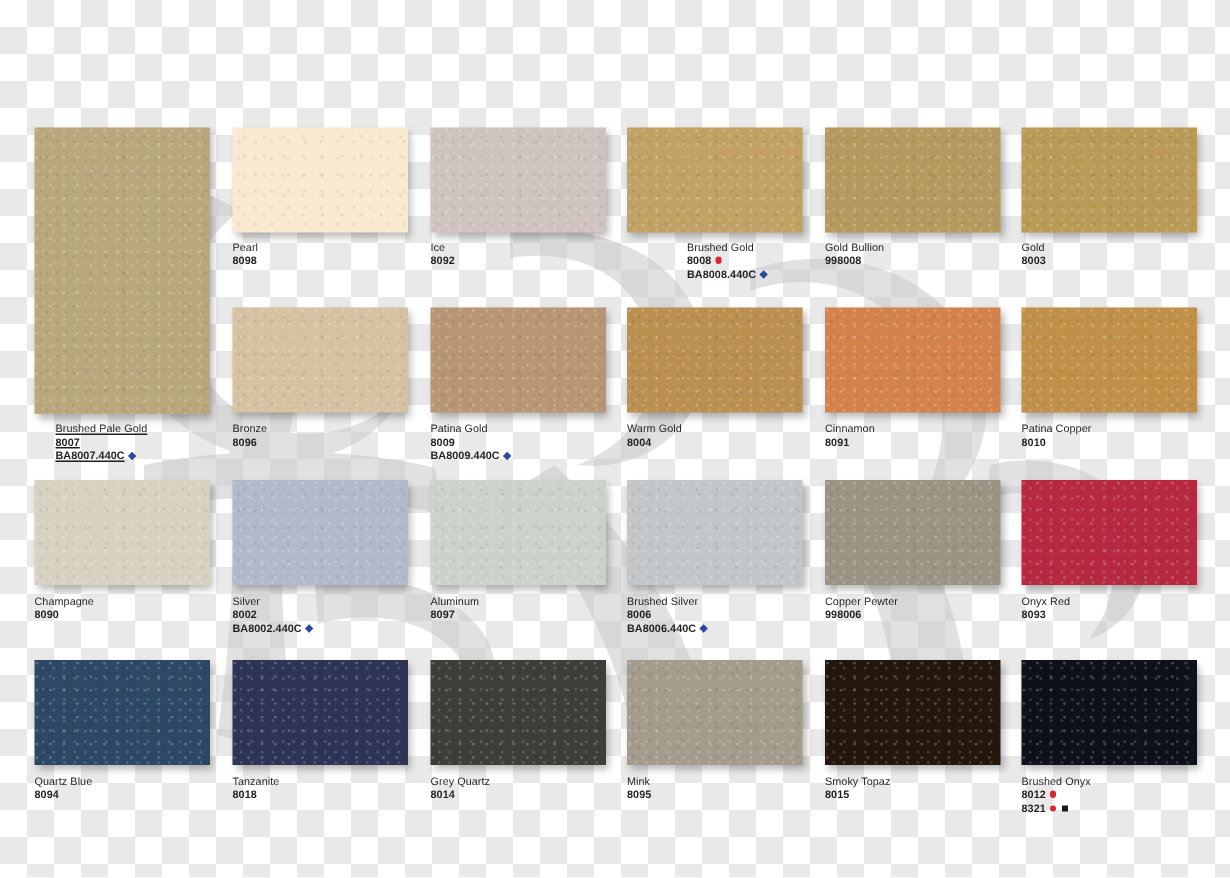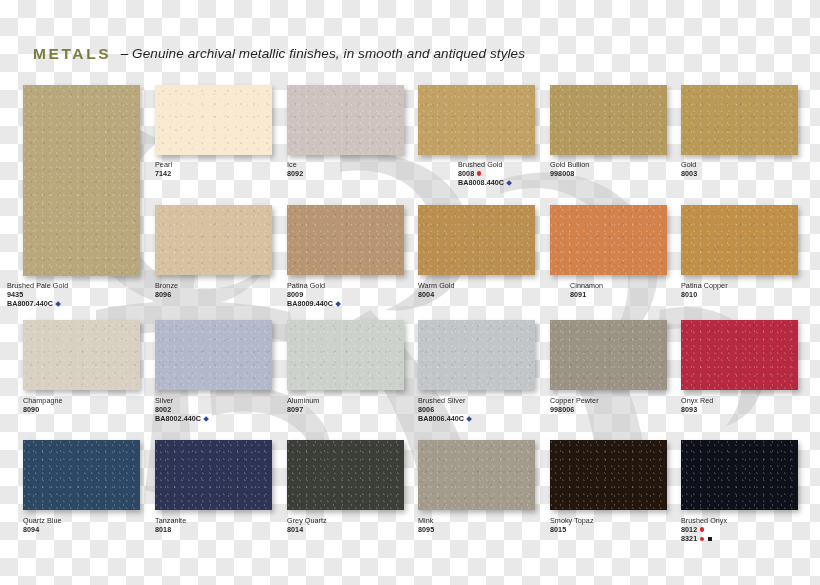--- a/index.html
+++ b/index.html
@@ -107,40 +107,36 @@
     <path d="M370 250 C 420 300, 455 350, 470 410 C 455 418, 438 422, 420 420 C 406 364, 378 312, 340 268 Z"></path>
     <path d="M500 120 C 560 100, 625 120, 650 175 C 670 220, 650 275, 600 295 C 630 260, 636 215, 618 180 C 594 134, 545 118, 500 134 Z"></path>
     <path d="M560 295 C 590 340, 600 390, 595 435 C 612 438, 630 436, 645 430 C 648 380, 634 328, 604 286 Z"></path>
     <path d="M660 250 C 700 240, 745 255, 760 290 C 772 320, 758 356, 726 366 C 746 340, 746 312, 730 292 C 712 270, 684 264, 658 272 Z"></path>
     <path d="M210 330 C 250 320, 300 330, 322 362 C 338 386, 330 416, 304 428 C 318 404, 314 382, 296 368 C 274 350, 240 348, 212 356 Z"></path>
   </g>
 </svg>
 
 <div id="page">
 
-  <div class="header">
-    <span class="brand">METALS</span>
-    <span class="sub">– Genuine archival metallic finishes, in smooth and antiqued styles</span>
-  </div>
 
   <div class="grid" id="grid">
       <div class="cell" style="left: 23px; top: 85px; width: 117px; height: 191px;">
         <div class="swatch" style="background: rgb(185, 168, 124);"></div>
       </div>
-      <div class="label" style="left: 7px; top: 281px;">
+      <div class="label" style="left: 37px; top: 281px; text-decoration: underline;">
         <div class="nm">Brushed Pale Gold</div>
-        <div class="cd"><span>9435</span></div>
+        <div class="cd"><span>8007</span></div>
         <div class="cd"><span>BA8007.440C</span><span class="dia-blue"></span></div>
       </div>
       <div class="cell" style="left: 155px; top: 85px; width: 117px; height: 70px;">
         <div class="swatch" style="background: rgb(248, 233, 208);"></div>
       </div>
       <div class="label" style="left: 155px; top: 160px;">
         <div class="nm">Pearl</div>
-        <div class="cd"><span>7142</span></div>
+        <div class="cd"><span>8098</span></div>
       </div>
       <div class="cell" style="left: 287px; top: 85px; width: 117px; height: 70px;">
         <div class="swatch" style="background: rgb(207, 195, 191);"></div>
       </div>
       <div class="label" style="left: 287px; top: 160px;">
         <div class="nm">Ice</div>
         <div class="cd"><span>8092</span></div>
       </div>
       <div class="cell" style="left: 418px; top: 85px; width: 117px; height: 70px;">
         <div class="swatch" style="background: rgb(193, 161, 100);"></div>
@@ -182,21 +178,21 @@
       <div class="cell" style="left: 418px; top: 205px; width: 117px; height: 70px;">
         <div class="swatch" style="background: rgb(187, 143, 80);"></div>
       </div>
       <div class="label" style="left: 418px; top: 281px;">
         <div class="nm">Warm Gold</div>
         <div class="cd"><span>8004</span></div>
       </div>
       <div class="cell" style="left: 550px; top: 205px; width: 117px; height: 70px;">
         <div class="swatch" style="background: rgb(212, 130, 76);"></div>
       </div>
-      <div class="label" style="left: 570px; top: 281px;">
+      <div class="label" style="left: 550px; top: 281px;">
         <div class="nm">Cinnamon</div>
         <div class="cd"><span>8091</span></div>
       </div>
       <div class="cell" style="left: 681px; top: 205px; width: 117px; height: 70px;">
         <div class="swatch" style="background: rgb(192, 144, 72);"></div>
       </div>
       <div class="label" style="left: 681px; top: 281px;">
         <div class="nm">Patina Copper</div>
         <div class="cd"><span>8010</span></div>
       </div>

